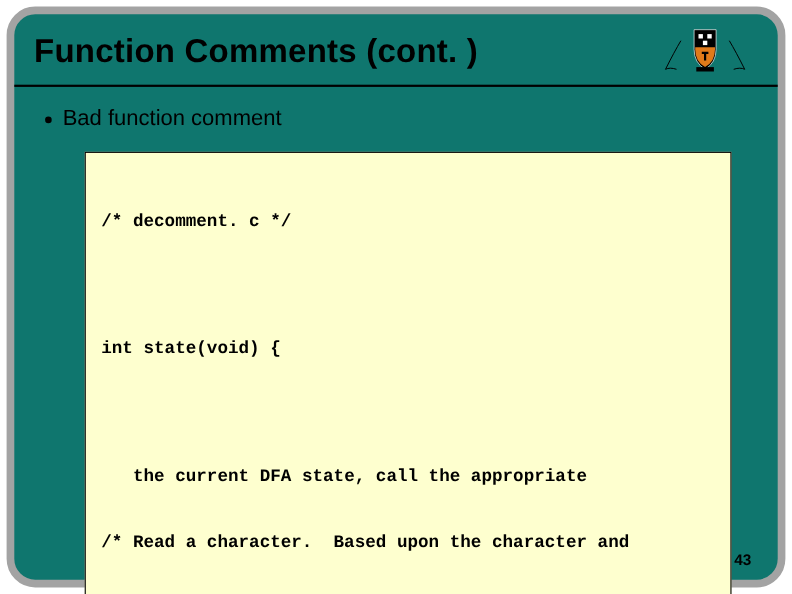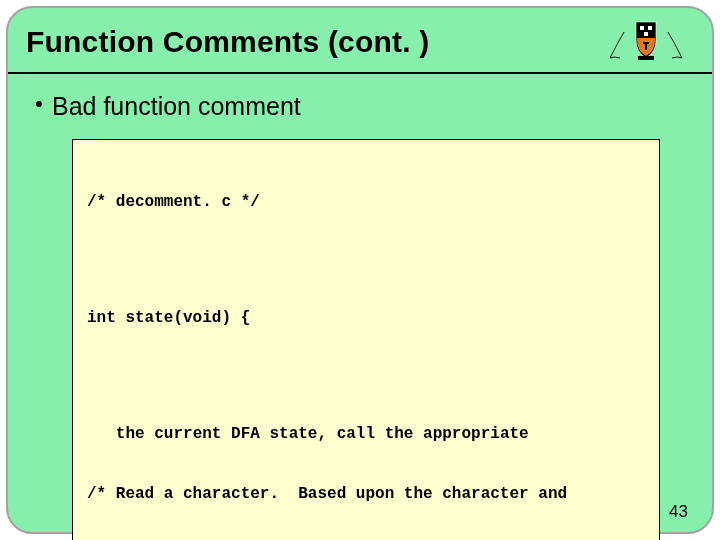--- a/index.html
+++ b/index.html
@@ -5,23 +5,23 @@
   * { box-sizing: border-box; margin: 0; padding: 0; }
   html, body { width: 720px; height: 540px; overflow: hidden; }
   body {
     background: #fff;
     font-family: Arial, Helvetica, sans-serif;
     position: relative;
   }
   .slide-frame {
     position: absolute;
     top: 6px; left: 6px; right: 6px; bottom: 6px;
-    border: 2px solid #a3a3a3;
+    border: 7px solid #a3a3a3;
     border-radius: 26px;
-    background: #86efac;
+    background: #0f766e;
   }
   .header-row {
     display: flex;
     align-items: center;
     justify-content: space-between;
     padding: 10px 24px 6px 18px;
   }
   .title {
     font-size: 30px;
     font-weight: bold;
@@ -38,21 +38,21 @@
     border-top: 2px solid #000;
     margin: 0;
   }
   .body {
     padding: 18px 28px 0 28px;
   }
   .bullet-row {
     display: flex;
     align-items: flex-start;
     gap: 10px;
-    font-size: 25px;
+    font-size: 20px;
     color: #000;
   }
   .bullet-dot {
     width: 6px; height: 6px;
     background: #000;
     border-radius: 50%;
     margin-top: 9px;
     flex: 0 0 auto;
   }
   .code-block {
@@ -67,22 +67,23 @@
     color: #000;
     line-height: 1.25;
     white-space: pre-wrap;
   }
   .code-line { display: block; font-family: Liberation Mono, monospace; }
   .code-gap { height: 16px; }
   .page-num {
     position: absolute;
     right: 24px;
     bottom: 10px;
-    font-size: 17px;
+    font-size: 14px;
     color: #000;
+    font-weight: bold;
   }
 </style>
 </head>
 <body>
 
 <div class="slide-frame">
 
   <div class="header-row">
     <div class="title">Function Comments (cont. )</div>
     <div class="logo-wrap">

